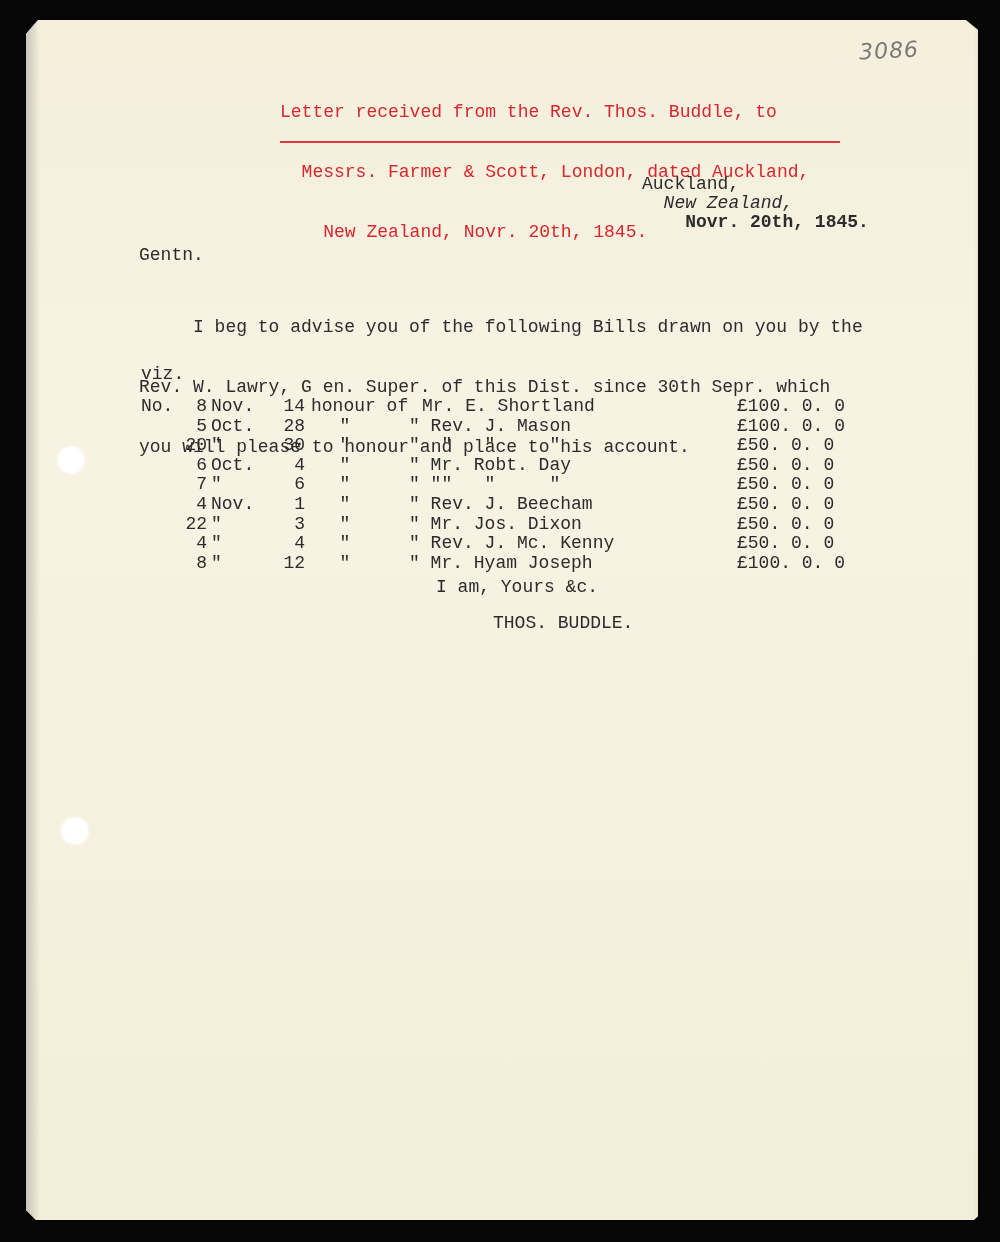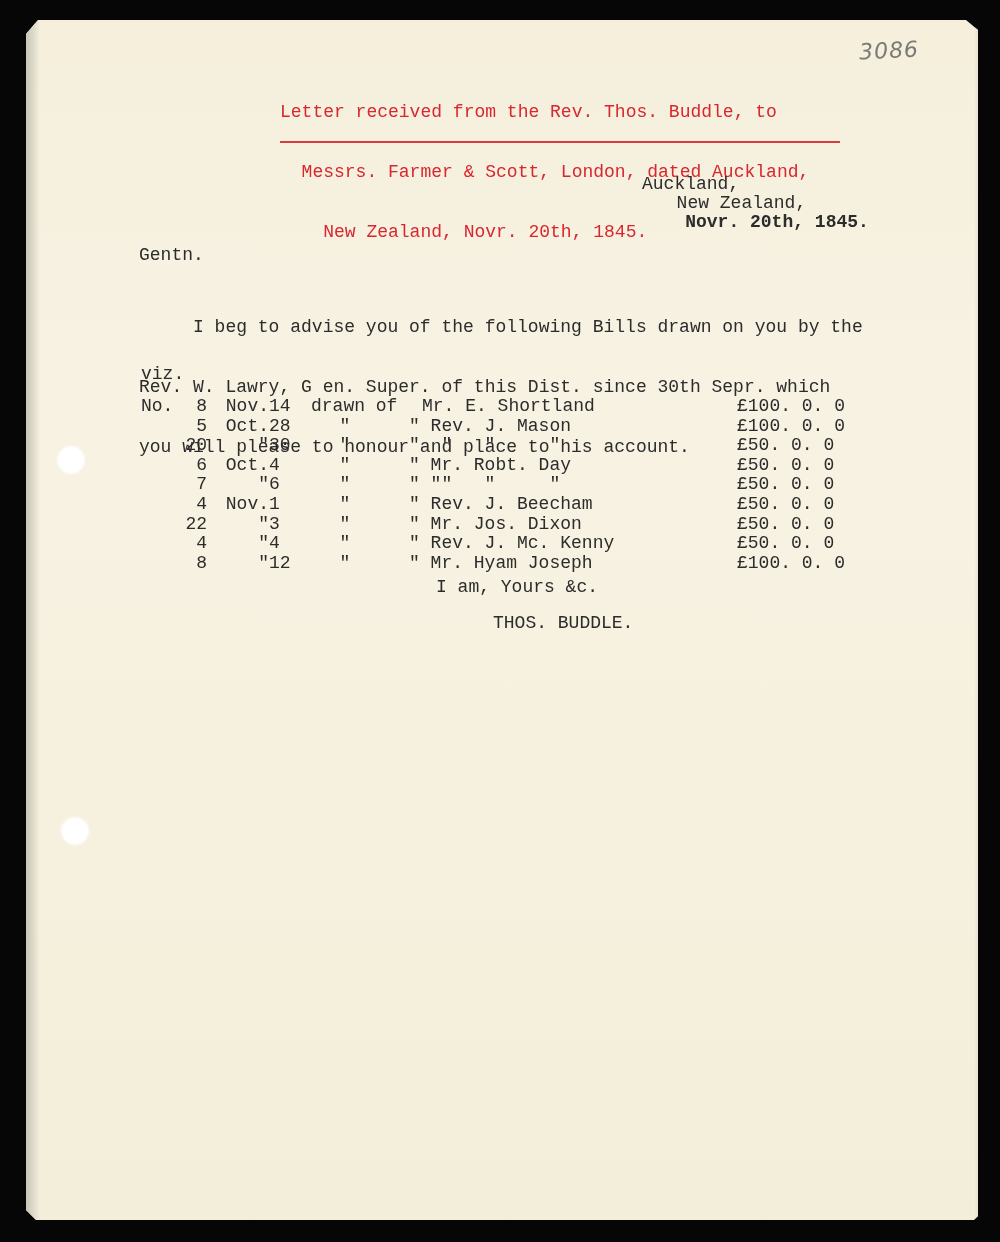--- a/index.html
+++ b/index.html
@@ -92,22 +92,22 @@
   .bill-row {
     position: relative;
     height: 19.6px;
     color: #2c2c2c;
     font-size: 18px;
     line-height: 20px;
   }
   .bill-row span { position: absolute; white-space: pre; }
   .col-no   { left: 0; }
   .col-num  { left: 30px; width: 36px; text-align: right; }
-  .col-month{ left: 70px; width: 58px; text-align: right; }
-  .col-day  { left: 128px; width: 36px; text-align: left; }
+  .col-month{ left: 70px; width: 58px; text-align: left; }
+  .col-day  { left: 128px; width: 36px; text-align: right; }
   .col-favor{ left: 178px; width: 52px; text-align: center; }
   .col-payee{ left: 240px; }
   .col-amount{ left: 596px; width: 160px; text-align: left; }
 </style>
 </head>
 <body>
 
 <div class="page">
 
   <div class="punch-hole" style="left:32px; top:427px;"></div>
@@ -117,41 +117,41 @@
 
   <div class="header-note">
     <div>Letter received from the Rev. Thos. Buddle, to</div>
     <div>  Messrs. Farmer &amp; Scott, London, dated Auckland,</div>
     <div>    New Zealand, Novr. 20th, 1845.</div>
   </div>
   <div class="header-rule"></div>
 
   <div class="typed" style="left:616px; top:142px;">
     <div class="address-line" style="left:0; top:0;">Auckland,</div>
-    <div class="address-line" style="left:13px; top:19px;">  New Zealand,</div>
+    <div class="address-line" style="left:0; top:19px;font-style:italic;">  New Zealand,</div>
     <div class="address-line" style="left:0; top:38px;font-weight:bold;">    Novr. 20th, 1845.</div>
   </div>
 
   <div class="typed" style="left:113px; top:213px;margin-top:12px;">Gentn.</div>
 
   <div class="typed" style="left:113px; top:257px;">
     <div>     I beg to advise you of the following Bills drawn on you by the</div>
     <div>Rev. W. Lawry, G en. Super. of this Dist. since 30th Sepr. which</div>
     <div>you will please to honour and place to his account.</div>
   </div>
 
   <div class="typed" style="left:115px; top:344px;">viz.</div>
 
   <div class="bills">
     <div class="bill-row">
       <span class="col-no">No.</span>
       <span class="col-num">8</span>
       <span class="col-month">Nov.</span>
       <span class="col-day">14</span>
-      <span class="col-favor" style="left:170px; width:auto; text-align:left;">drawn of</span>
+      <span class="col-favor" style="left:170px; width:auto; text-align:left;">honour of</span>
       <span class="col-payee" style="left:260px;margin-left:21px;">Mr. E. Shortland</span>
       <span class="col-amount">£100. 0. 0</span>
     </div>
     <div class="bill-row">
       <span class="col-no"></span>
       <span class="col-num">5</span>
       <span class="col-month">Oct.</span>
       <span class="col-day">28</span>
       <span class="col-favor">"</span>
       <span class="col-payee" style="left:268px;">" Rev. J. Mason</span>

